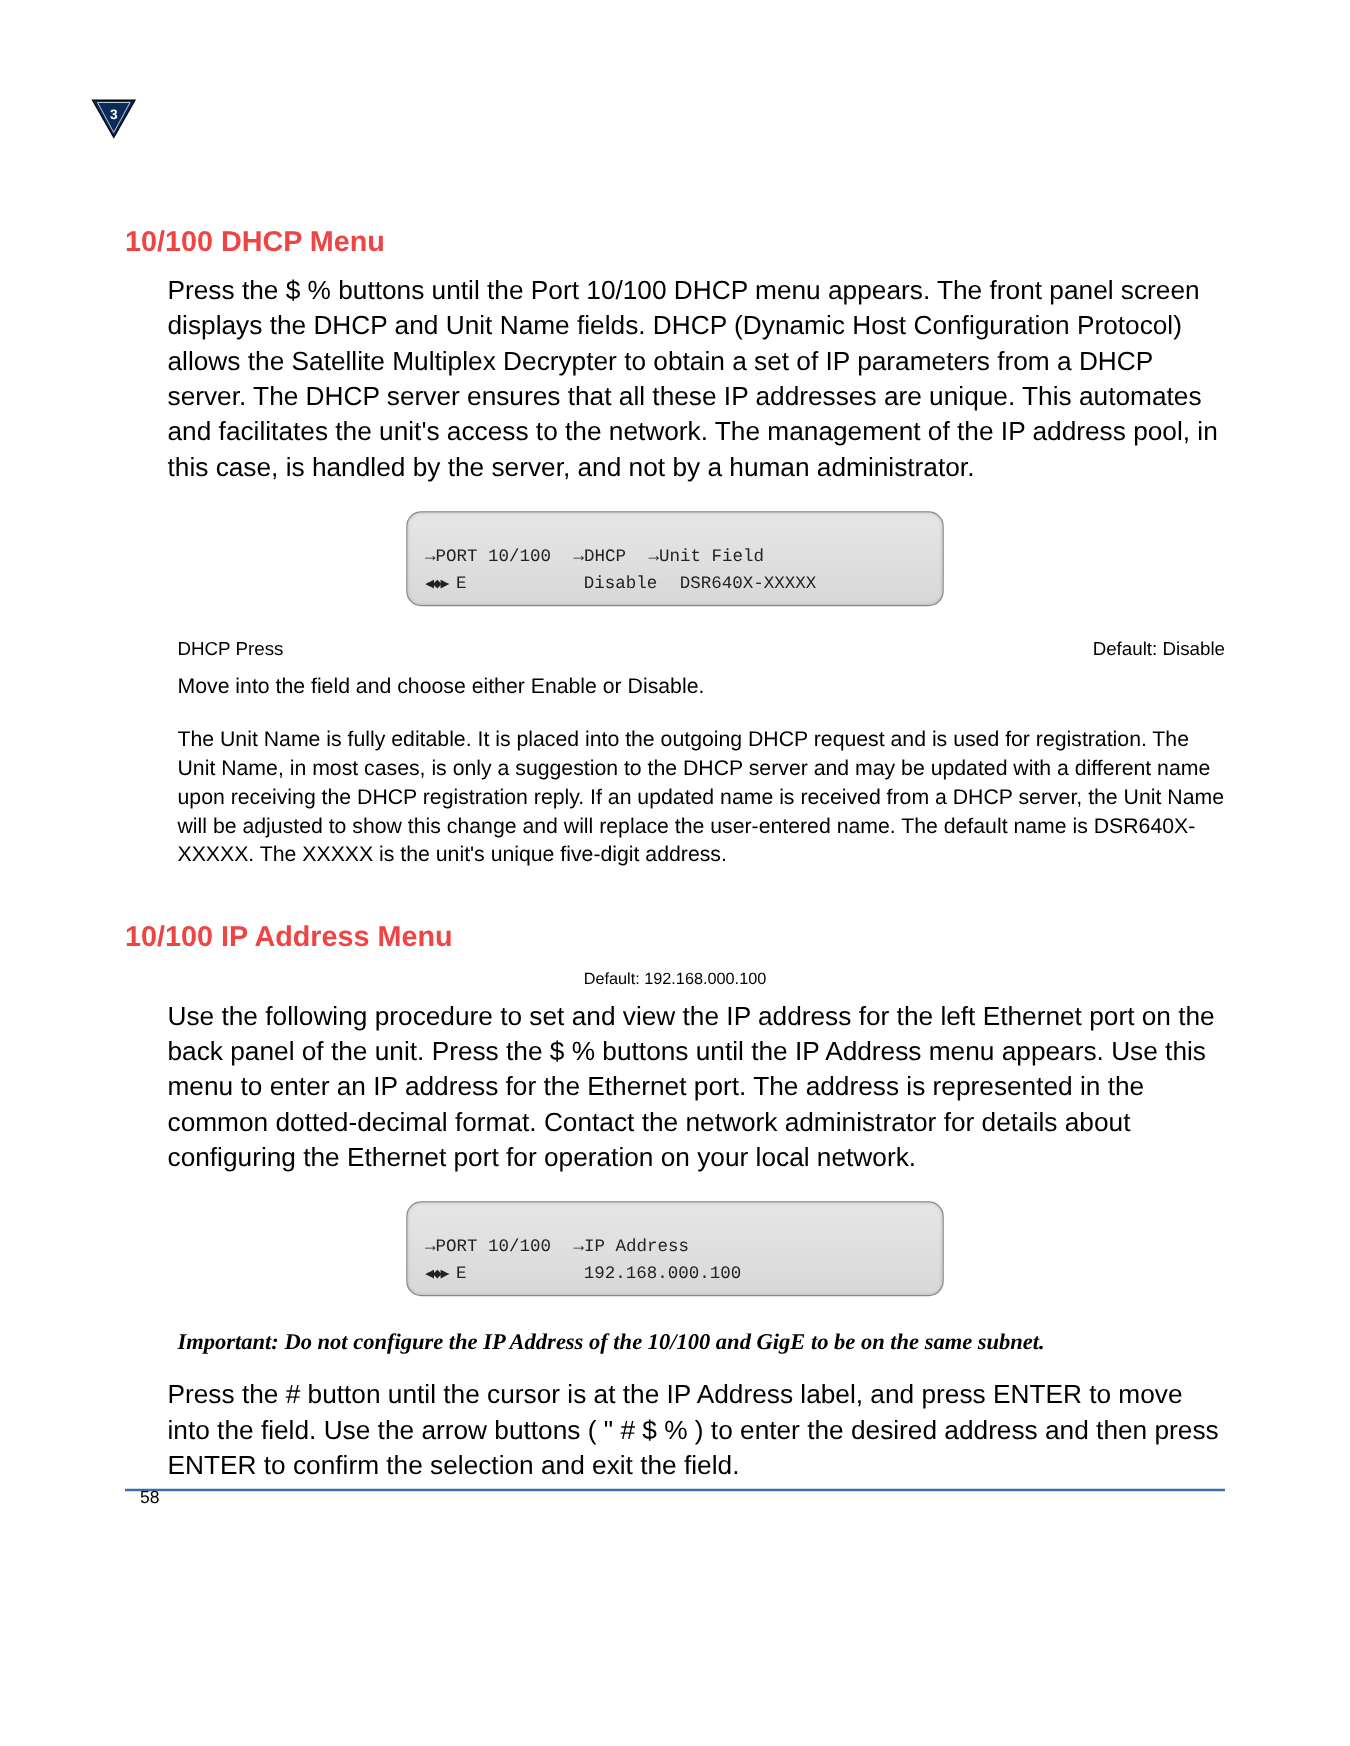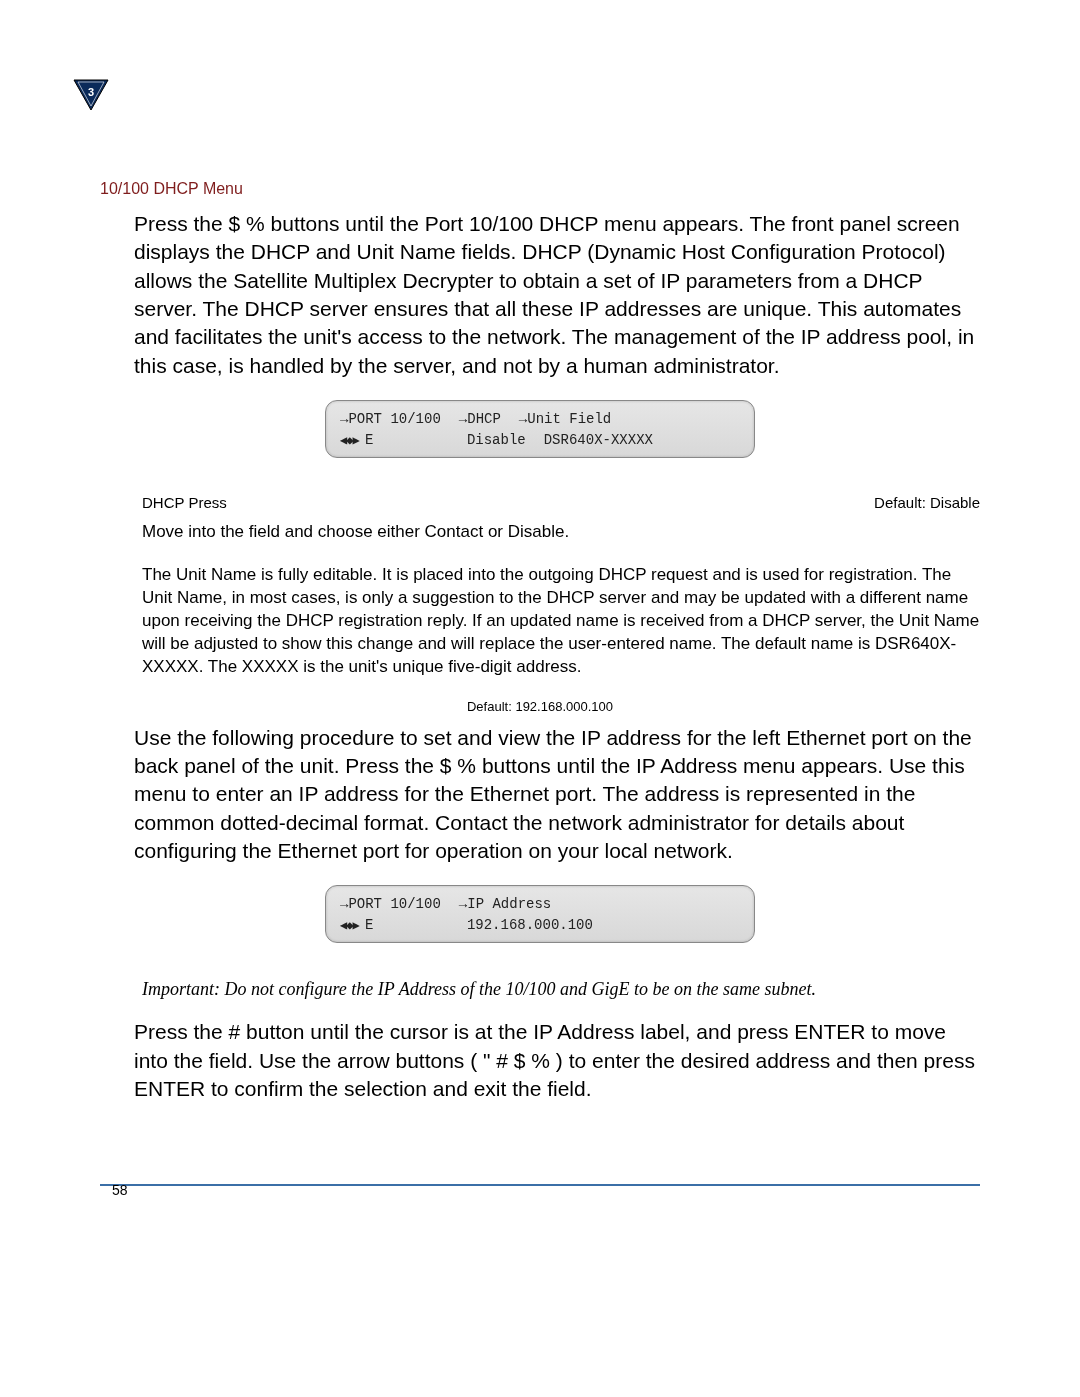--- a/index.html
+++ b/index.html
@@ -27,45 +27,45 @@
     top: 8px;
     left: 0;
     width: 38px;
     text-align: center;
     color: #fff;
     font-size: 11px;
     font-weight: bold;
   }
 
   h2.section-title {
-    color: #7f1d1d;
-    font-weight: normal;
-    font-size: 16px;
+    color: #ef4444;
+    font-weight: bold;
+    font-size: 23px;
     margin: 100px 0 12px 0;
   }
   h2.section-title.second { margin-top: 40px; }
 
   .body-text {
     font-size: 21px;
     line-height: 1.35;
     margin: 0 0 20px 34px;
   }
   .body-text-nomargin {
     font-size: 17px;
     line-height: 1.35;
     margin: 10px 0 20px 42px;
   }
 
   .lcd-panel {
-    margin: 10px auto 36px auto;
+    margin: 10px auto 26px auto;
     width: 400px;
     background: linear-gradient(#e6e6e6, #d8d8d8);
     border: 1px solid #888;
     border-radius: 12px;
-    padding: 8px 14px 6px 14px;
+    padding: 26px 14px 6px 14px;
     font-family: "Courier New", monospace;
     font-size: 14px;
     line-height: 1.5;
     color: #222;
     box-shadow: inset 0 0 3px rgba(0,0,0,0.2);
   }
   .lcd-line { display: flex; gap: 18px; white-space: pre; }
   .lcd-arrow::before { content: "→"; }
   .nav-icons { font-size: 12px; letter-spacing: -1px; }
 
@@ -81,20 +81,21 @@
     text-align: center;
     font-size: 13px;
     margin: 0 0 10px 0;
   }
 
   .important-note {
     font-style: italic;
     font-family: "Times New Roman", Times, serif;
     font-size: 18px;
     margin: 16px 0 18px 42px;
+    font-weight: bold;
   }
 
   .footer-rule {
     position: absolute;
     left: 100px;
     right: 100px;
     bottom: 74px;
     border-top: 2px solid #3b6fa7;
   }
   .page-number {
@@ -133,24 +134,25 @@
       <span><span class="nav-icons">◀◆▶ </span><span>E</span>         </span>
       <span>Disable</span>
       <span>DSR640X-XXXXX</span>
     </div>
   </div>
 
   <div class="field-row">
     <div class="field-label">DHCP Press</div>
     <div class="field-default">Default: Disable</div>
   </div>
-  <p class="body-text-nomargin">Move into the field and choose either Contact or Disable.</p>
+  <p class="body-text-nomargin">Move into the field and choose either Enable or Disable.</p>
 
   <p class="body-text-nomargin">The Unit Name is fully editable. It is placed into the outgoing DHCP request and is used for registration. The Unit Name, in most cases, is only a suggestion to the DHCP server and may be updated with a different name upon receiving the DHCP registration reply. If an updated name is received from a DHCP server, the Unit Name will be adjusted to show this change and will replace the user-entered name. The default name is DSR640X-XXXXX. The XXXXX is the unit's unique five-digit address.</p>
 
+  <h2 class="section-title second">10/100 IP Address Menu</h2>
 
   <div class="center-default">Default: 192.168.000.100</div>
 
   <p class="body-text">
     <span>Use the following procedure to set and view the IP address for the left Ethernet port on the back panel of the unit. Press the </span><span>$ %</span><span> buttons until the IP Address menu appears. Use this menu to enter an IP address for the Ethernet port. The address is represented in the common dotted-decimal format. Contact the network administrator for details about configuring the Ethernet port for operation on your local network.</span>
   </p>
 
   <div class="lcd-panel">
     <div class="lcd-line">
       <span><span class="lcd-arrow"></span><span>PORT 10/100</span></span>

